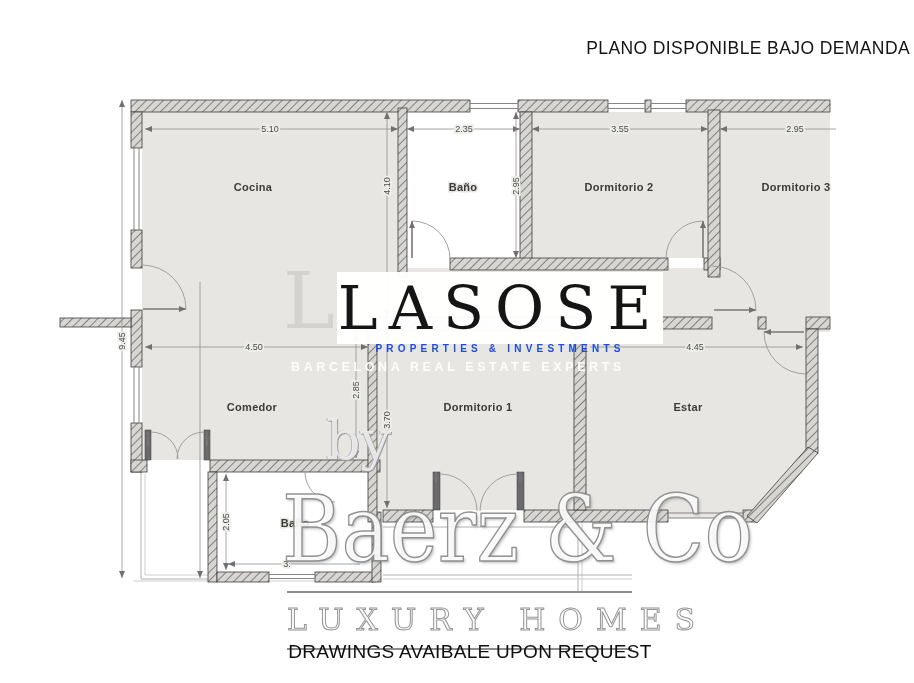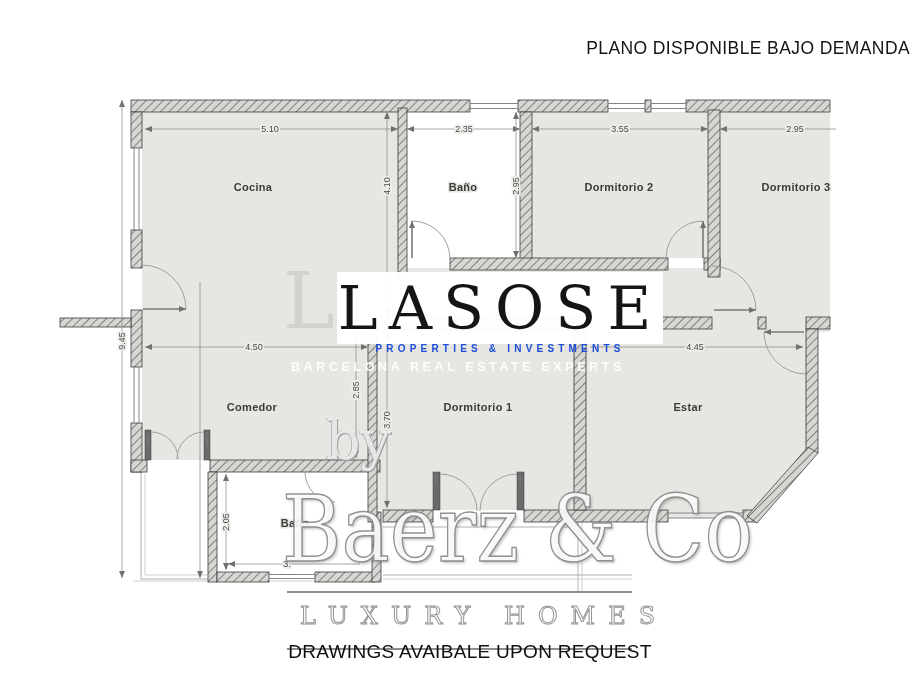--- a/index.html
+++ b/index.html
@@ -28,22 +28,22 @@
             font-size:60px;line-height:76px;letter-spacing:11px;color:#151515;}
   #wm-tagline{left:337px;top:343px;width:326px;text-align:center;font-size:10px;font-weight:bold;
               letter-spacing:4.2px;color:#1d4ed8;}
   #wm-subtagline{left:285px;top:360px;width:346px;text-align:center;font-size:12.5px;font-weight:bold;
                  letter-spacing:3.6px;color:rgba(255,255,255,.92);}
   #wm-by{left:326px;top:414px;font-family:"DejaVu Serif",serif;font-size:54px;
          line-height:1;color:rgba(255,255,255,.75);text-shadow:1px 1px 0 #9a9a9a,-1px 0 0 #b5b5b5;}
   #wm-partner{left:282px;top:484px;font-family:"DejaVu Serif",serif;font-size:92px;line-height:1;
               color:rgba(255,255,255,.88);-webkit-text-stroke:1.5px rgba(135,135,135,.9);
               text-shadow:2px 2px 3px rgba(120,120,120,.45);transform:scaleX(.88);transform-origin:left top;}
-  #wm-partner-tagline{left:287px;top:602px;width:346px;text-align:right;font-family:"DejaVu Serif",serif;
-              font-size:24px;letter-spacing:13px;text-indent:13px;color:rgba(252,252,252,.95);
+  #wm-partner-tagline{left:274px;top:602px;width:346px;text-align:right;font-family:"DejaVu Serif",serif;
+              font-size:30px;letter-spacing:13px;text-indent:13px;color:rgba(252,252,252,.95);
               -webkit-text-stroke:1px rgba(130,130,130,.85);}
   .wm-rule{position:absolute;left:287px;width:345px;height:2px;background:#8d8d8d;}
   #footer-note{left:28px;top:629px;width:884px;text-align:center;font-size:19px;color:#0f0f0f;
                letter-spacing:.3px;margin-top:12px;}
 </style>
 </head>
 <body>
 
 <div id="stage">
 

